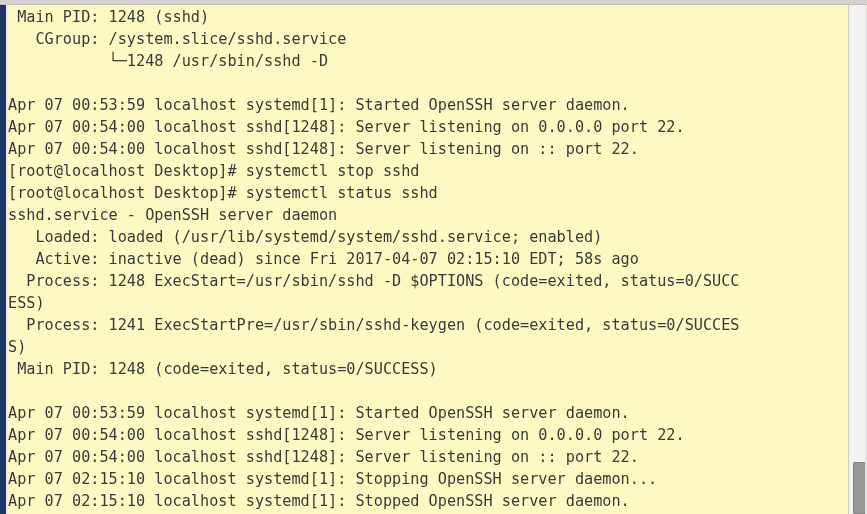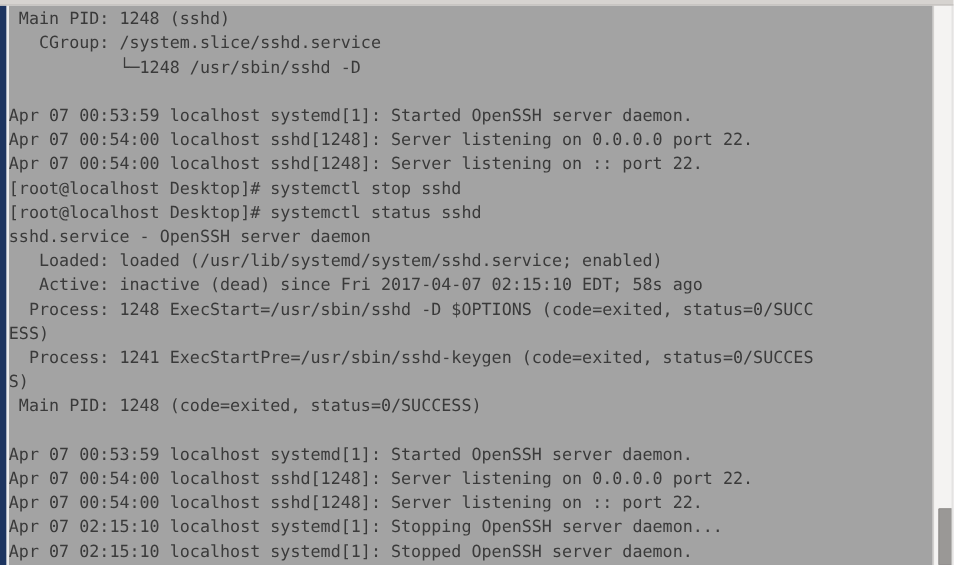--- a/index.html
+++ b/index.html
@@ -56,21 +56,21 @@
     background: #e9e9e9;
     z-index: 4;
   }
 
   #terminal-screen {
     position: absolute;
     top: 5px;
     left: 8px;
     width: 840px;
     height: 509px;
-    background: #a3a3a3;
+    background: #fef9c3;
     overflow: hidden;
     box-sizing: border-box;
   }
 
   #terminal-output {
     margin: 0;
     padding: 1px 0 0 0;
     font-family: "DejaVu Sans Mono", "Liberation Mono", monospace;
     font-size: 15.2px;
     line-height: 22px;

